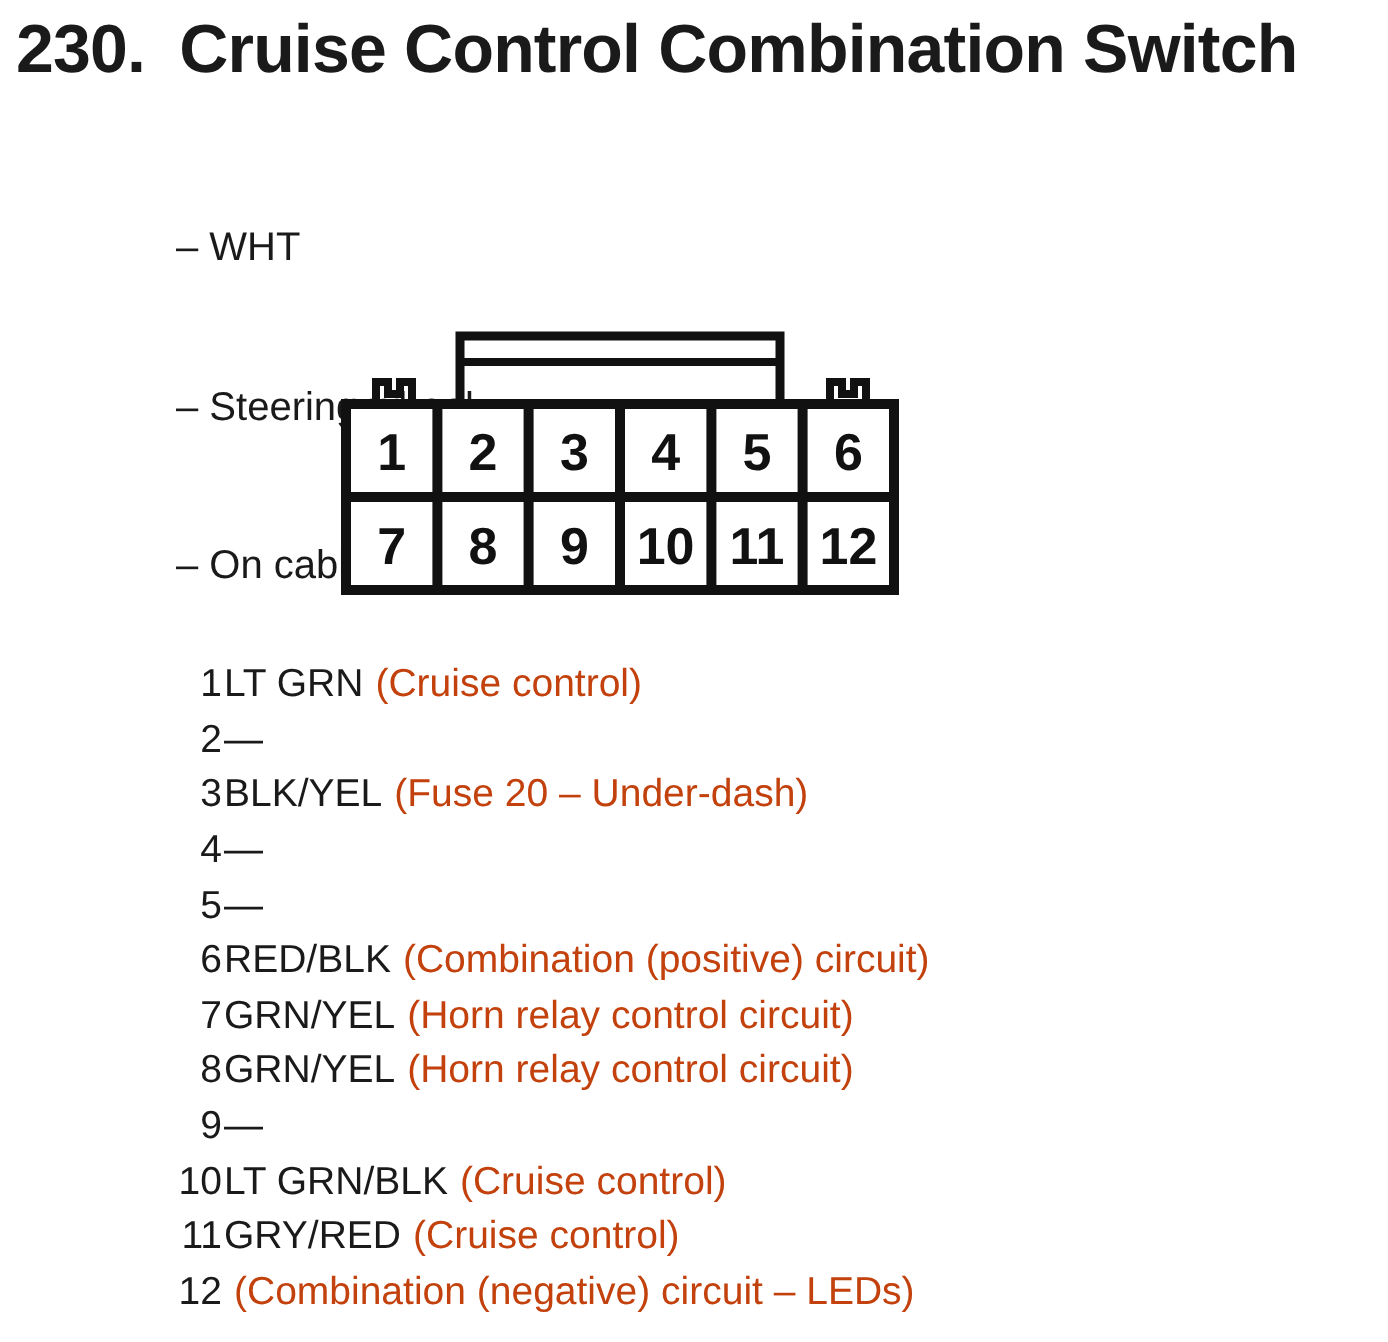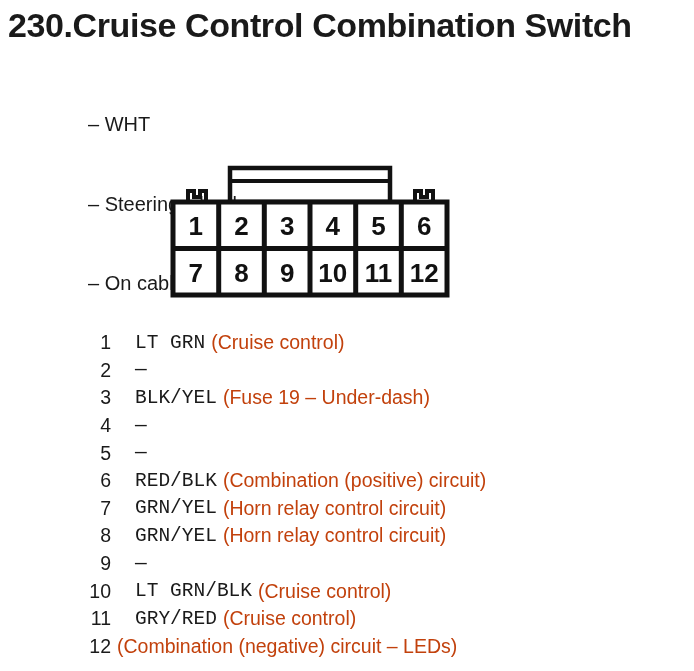--- a/index.html
+++ b/index.html
@@ -14,20 +14,21 @@
     width: 694px;
     height: 671px;
     background: #ffffff;
     overflow: hidden;
   }
   .title-row {
     position: absolute;
     left: 8px;
     top: 6px;
     display: flex;
+    gap: 17px;
     font-weight: bold;
     font-size: 34px;
     letter-spacing: -0.4px;
     white-space: nowrap;
     text-align: center;
   }
   .notes {
     position: absolute;
     left: 88px;
     top: 58px;
@@ -60,22 +61,21 @@
     align-items: center;
     white-space: pre;
   }
   .pinout-row .num {
     display: inline-block;
     width: 33px;
     text-align: right;
     flex: 0 0 auto;
   }
   .pinout-row .wire {
-    margin-left: 24px;
-    font-family: Liberation Mono, monospace;
+    margin-left: 1px;
   }
   .pinout-row .func {
     color: #c2410c;
     margin-left: 6px;
   }
 </style>
 </head>
 <body>
 
 <div class="page">
@@ -130,21 +130,21 @@
       <span class="func">(Cruise control)</span>
     </div>
     <div class="pinout-row">
       <span class="num">2</span>
       <span class="wire">—</span>
       <span class="func"></span>
     </div>
     <div class="pinout-row">
       <span class="num">3</span>
       <span class="wire">BLK/YEL</span>
-      <span class="func">(Fuse 19 – Under-dash)</span>
+      <span class="func">(Fuse 20 – Under-dash)</span>
     </div>
     <div class="pinout-row">
       <span class="num">4</span>
       <span class="wire">—</span>
       <span class="func"></span>
     </div>
     <div class="pinout-row">
       <span class="num">5</span>
       <span class="wire">—</span>
       <span class="func"></span>

